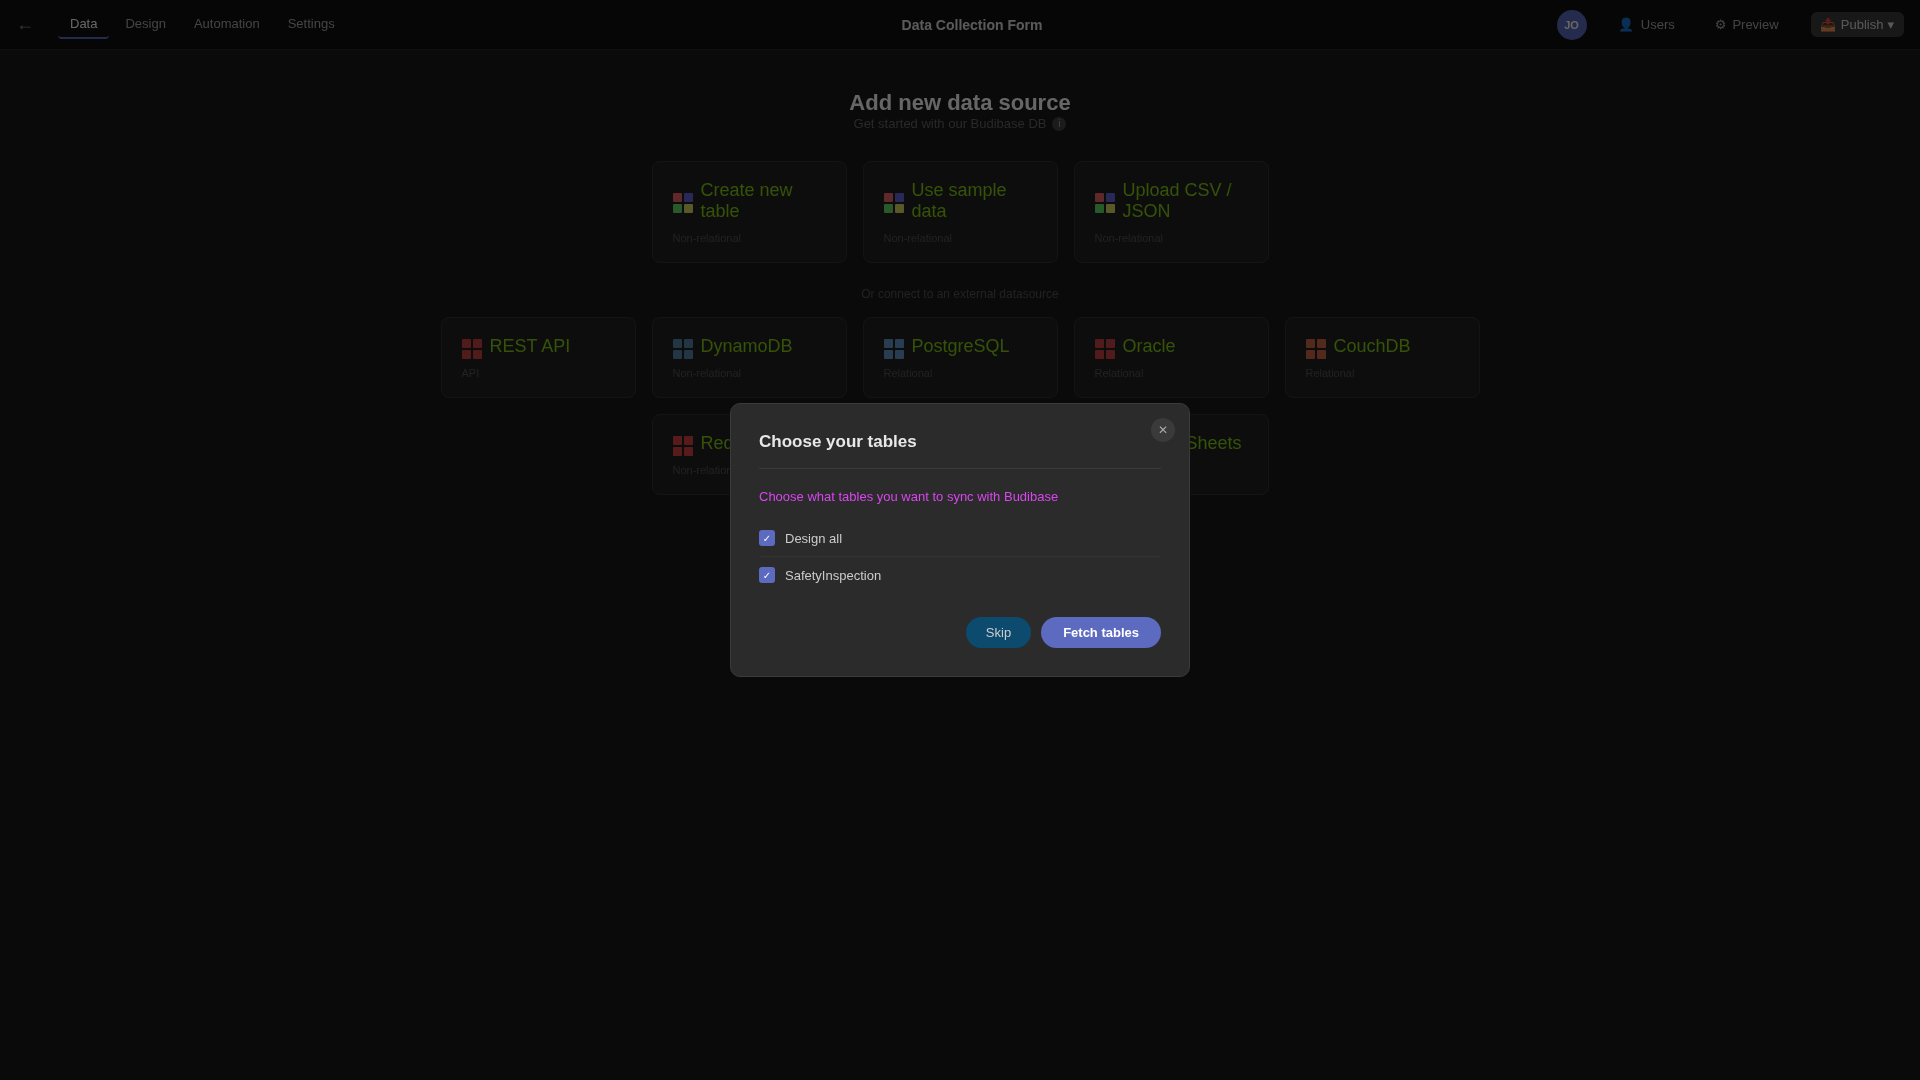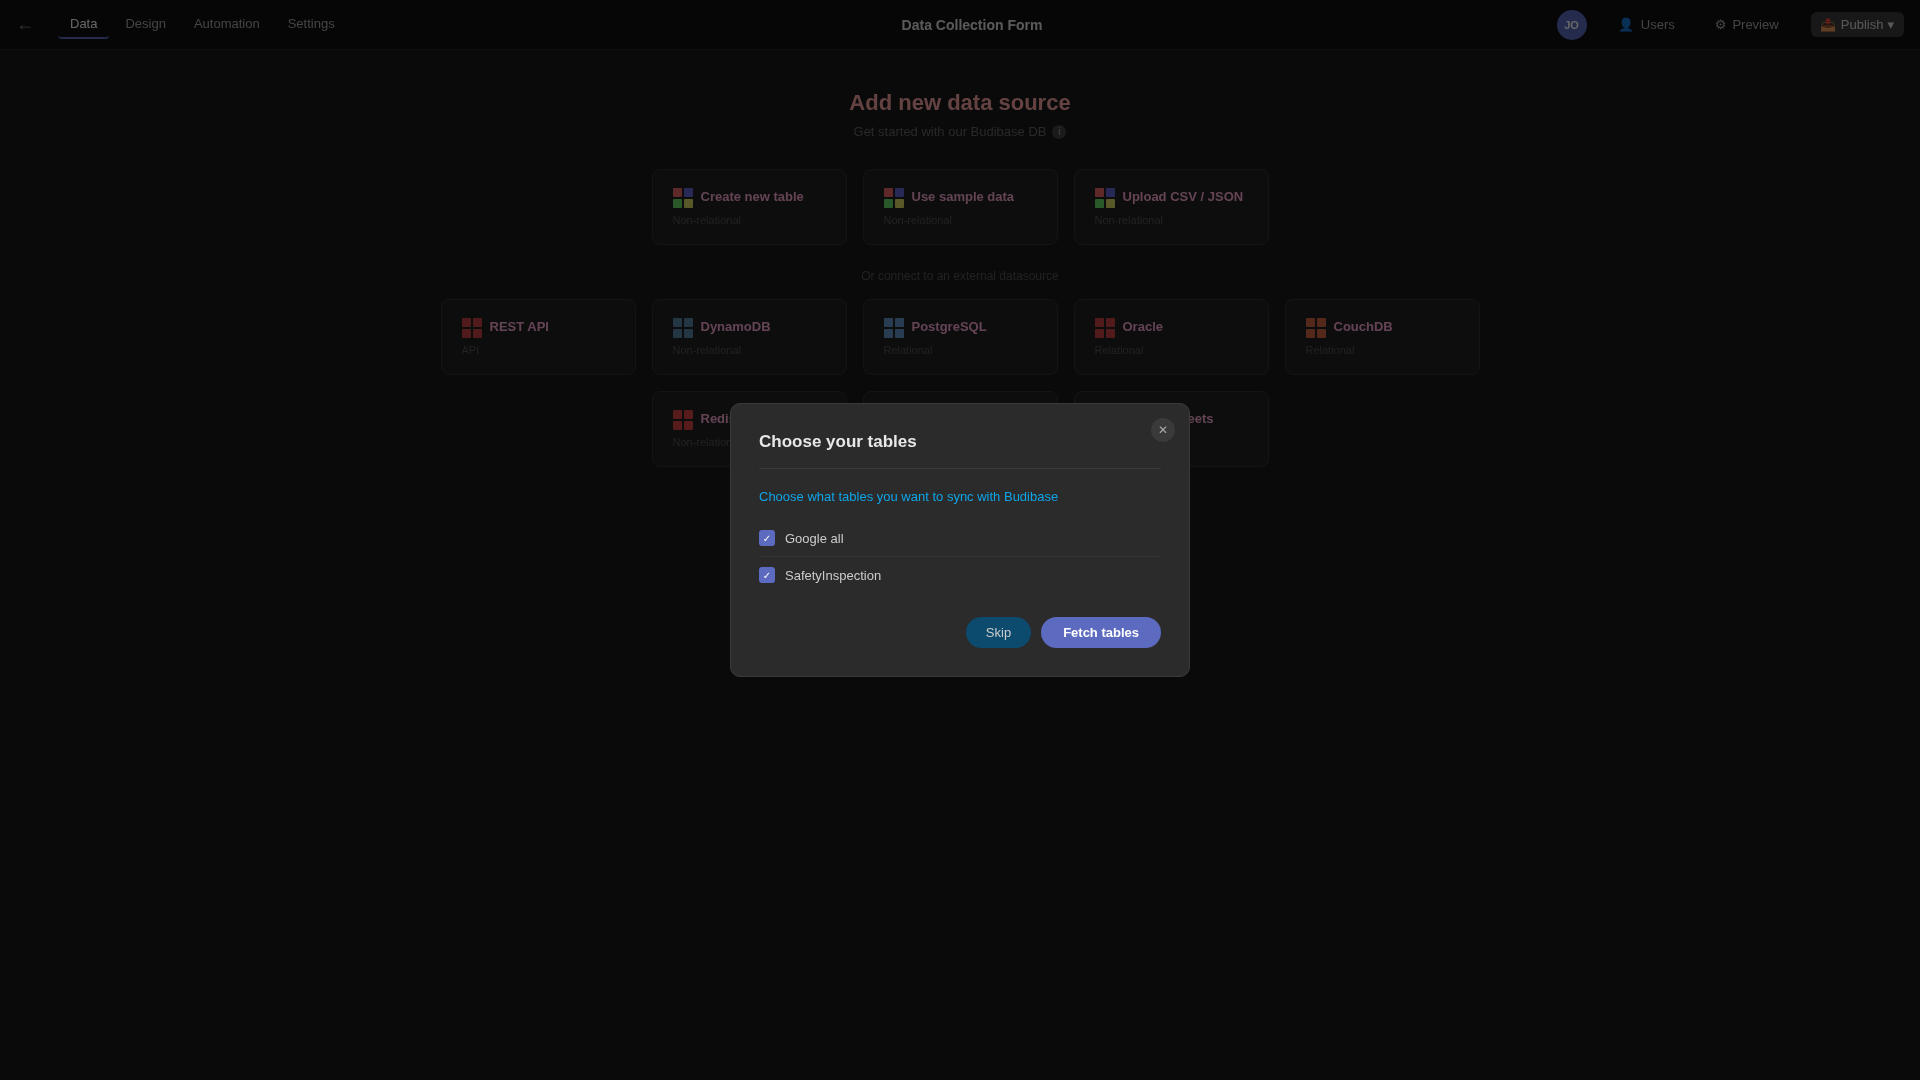--- a/index.html
+++ b/index.html
@@ -104,22 +104,21 @@
       padding: 40px 20px;
       display: flex;
       flex-direction: column;
       align-items: center;
       position: relative;
     }
 
     .page-title {
       font-size: 22px;
       font-weight: 600;
-      color: #fca5a5;
-      margin-bottom: 8px;
+      color: #ffffff;
     }
     .page-subtitle {
       font-size: 13px;
       color: #666;
       margin-bottom: 30px;
       display: flex;
       align-items: center;
       gap: 6px;
     }
     .info-icon {
@@ -144,23 +143,23 @@
     .card {
       background: #222;
       border: 1px solid #333;
       border-radius: 8px;
       padding: 18px 20px;
       width: 195px;
       cursor: pointer;
       transition: background 0.15s;
     }
     .card-title {
-      font-size: 13px;
-      font-weight: 700;
-      color: #f9a8d4;
+      font-size: 18px;
+      font-weight: 400;
+      color: #84cc16;
       margin-bottom: 4px;
     }
     .card-subtitle {
       font-size: 11px;
       color: #555;
     }
 
     .section-divider {
       text-align: center;
       color: #555;
@@ -208,21 +207,21 @@
     .modal-title {
       font-size: 17px;
       font-weight: 700;
       color: #e8e8e8;
       margin-bottom: 20px;
       padding-bottom: 16px;
       border-bottom: 1px solid #3a3a3a;
     }
     .modal-desc {
       font-size: 13px;
-      color: #0ea5e9;
+      color: #d946ef;
       margin-bottom: 16px;
     }
     .checkbox-row {
       display: flex;
       align-items: center;
       gap: 10px;
       padding: 10px 0;
       border-bottom: 1px solid #333;
       font-size: 13px;
       color: #ccc;
@@ -474,21 +473,21 @@
   <div class="modal">
     <div class="modal-close">✕</div>
     <div class="modal-title">Choose your tables</div>
     <div class="modal-desc">Choose what tables you want to sync with Budibase</div>
 
     <div>
       <div class="checkbox-row">
         <div class="checkbox">
           <span class="checkbox-check">✓</span>
         </div>
-        <span>Google all</span>
+        <span>Design all</span>
       </div>
       <div class="checkbox-row">
         <div class="checkbox">
           <span class="checkbox-check">✓</span>
         </div>
         <span>SafetyInspection</span>
       </div>
     </div>
 
     <div class="modal-footer">

